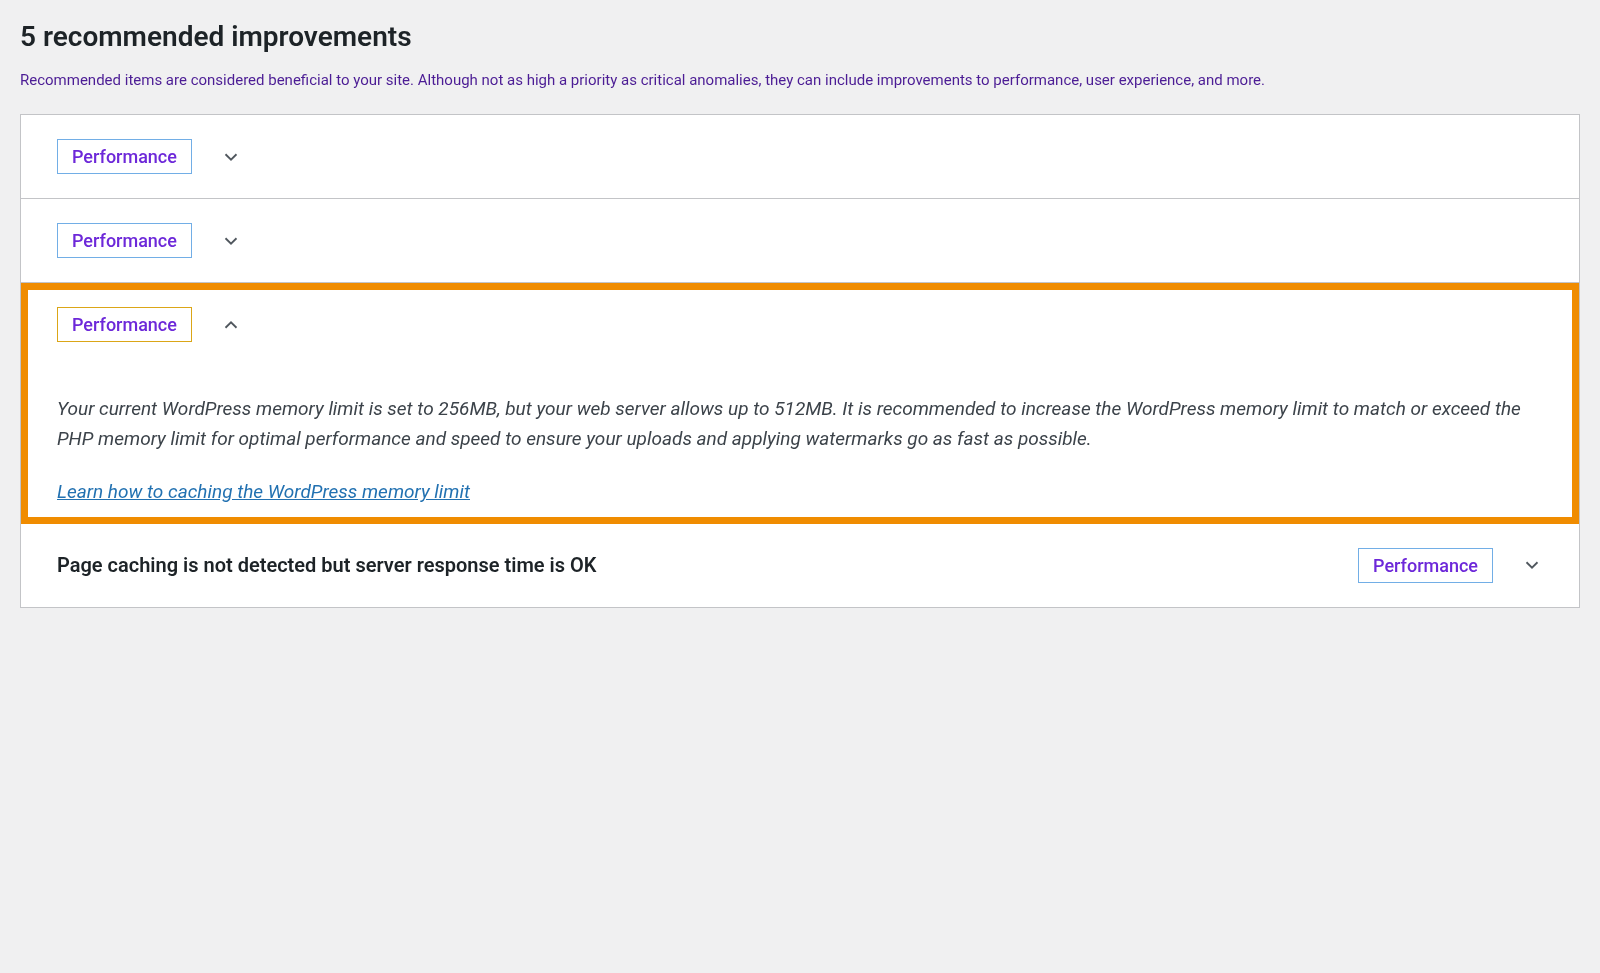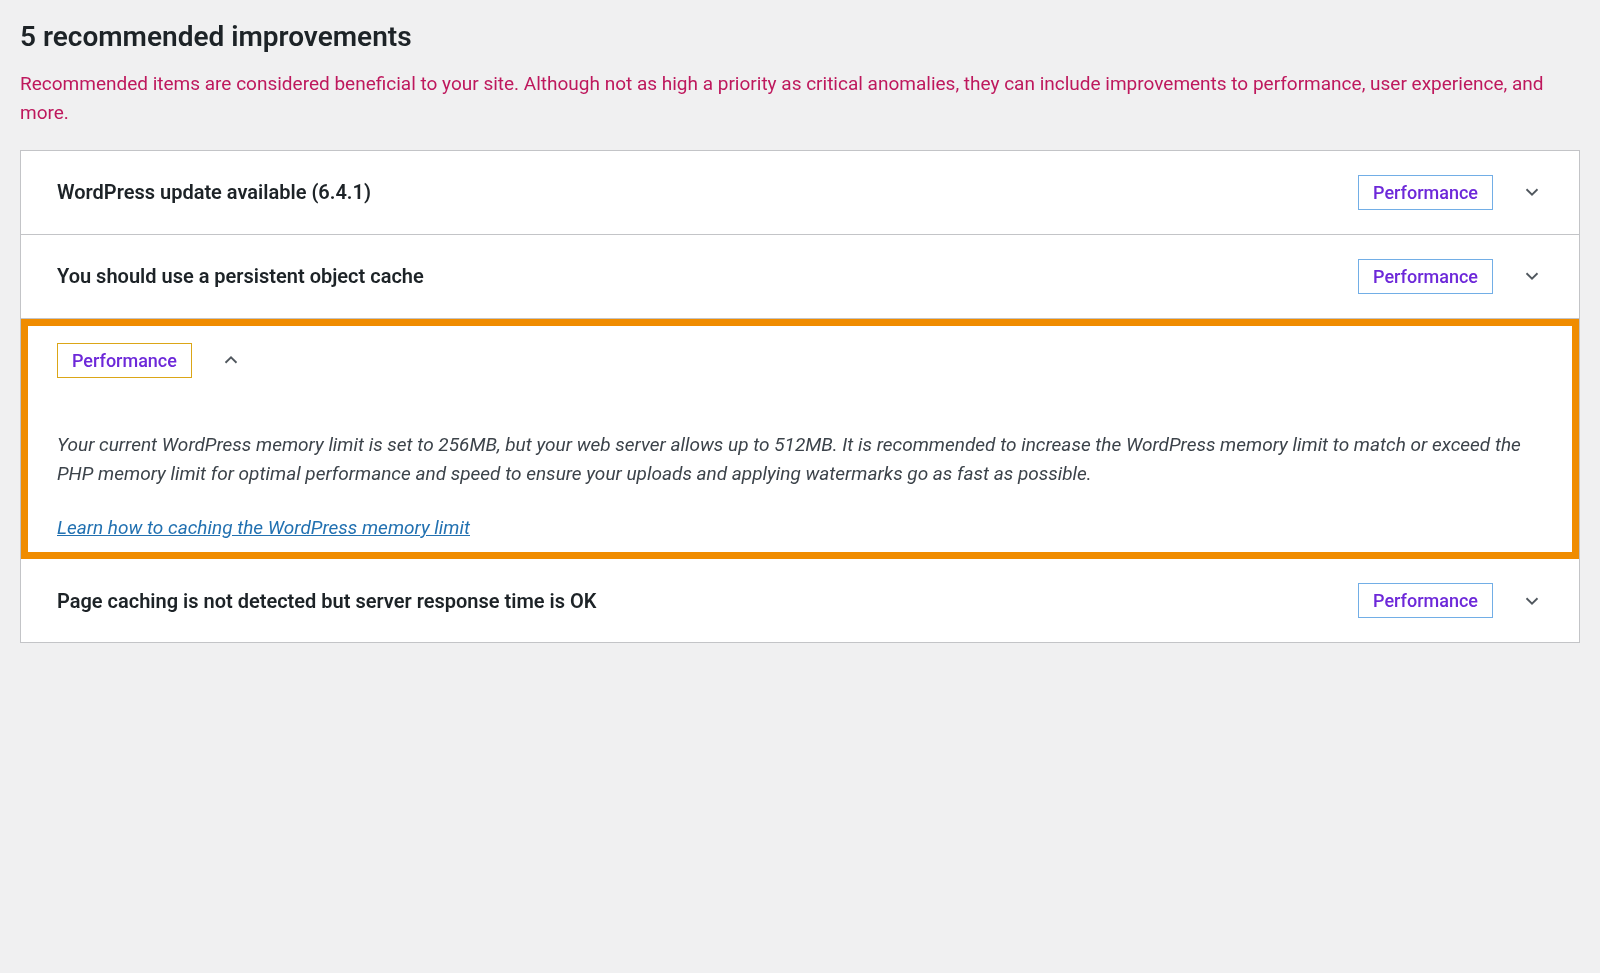--- a/index.html
+++ b/index.html
@@ -13,22 +13,22 @@
       padding: 20px;
       color: #1d2327;
     }
     .page-title {
       font-size: 28px;
       font-weight: 600;
       color: #1d2327;
       margin-bottom: 16px;
     }
     .page-description {
-      font-size: 19px;
-      color: #be185d;
+      font-size: 15px;
+      color: #4c1d95;
       line-height: 1.55;
       margin-bottom: 22px;
       max-width: 98%;
     }
     .accordion-container {
       background: #fff;
       border: 1px solid #c3c4c7;
     }
     .accordion-item {
       border-bottom: 1px solid #c3c4c7;
@@ -95,34 +95,32 @@
 </head>
 <body>
 
 <h2 class="page-title">5 recommended improvements</h2>
 <p class="page-description">Recommended items are considered beneficial to your site. Although not as high a priority as critical anomalies, they can include improvements to performance, user experience, and more.</p>
 
 <div class="accordion-container">
 
   <div class="accordion-item">
     <div class="accordion-header">
-      <span class="accordion-title">WordPress update available (6.4.1)</span>
       <div class="right-group">
         <span class="badge">Performance</span>
         <svg class="chevron" viewBox="0 0 24 24">
             <polyline points="6 9 12 15 18 9"></polyline>
           </svg>
       </div>
     </div>
   </div>
 
 
   <div class="accordion-item">
     <div class="accordion-header">
-      <span class="accordion-title">You should use a persistent object cache</span>
       <div class="right-group">
         <span class="badge">Performance</span>
         <svg class="chevron" viewBox="0 0 24 24">
             <polyline points="6 9 12 15 18 9"></polyline>
           </svg>
       </div>
     </div>
   </div>
 
   <div class="accordion-item highlighted">

